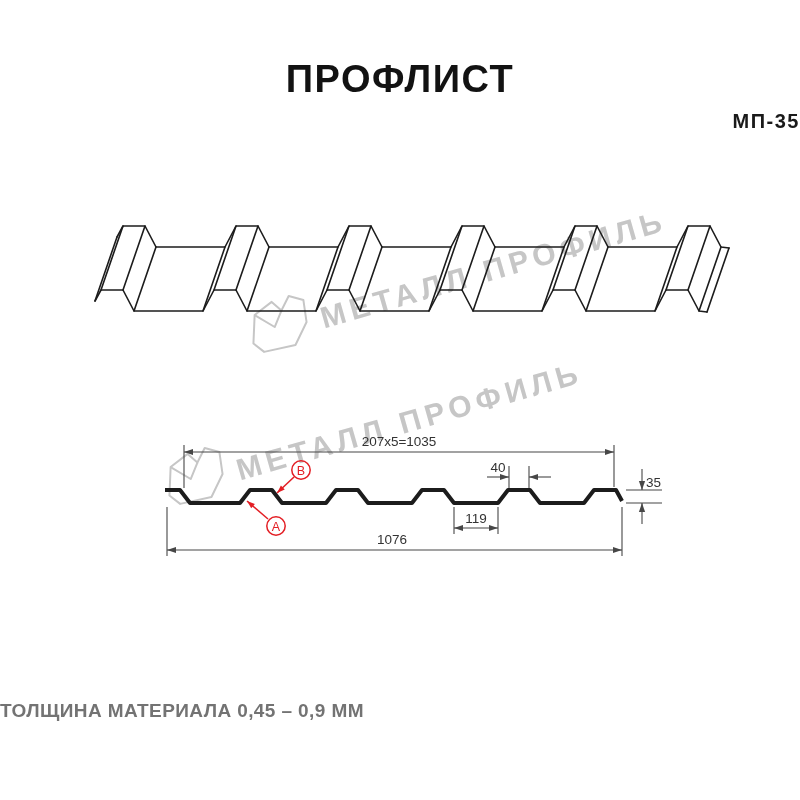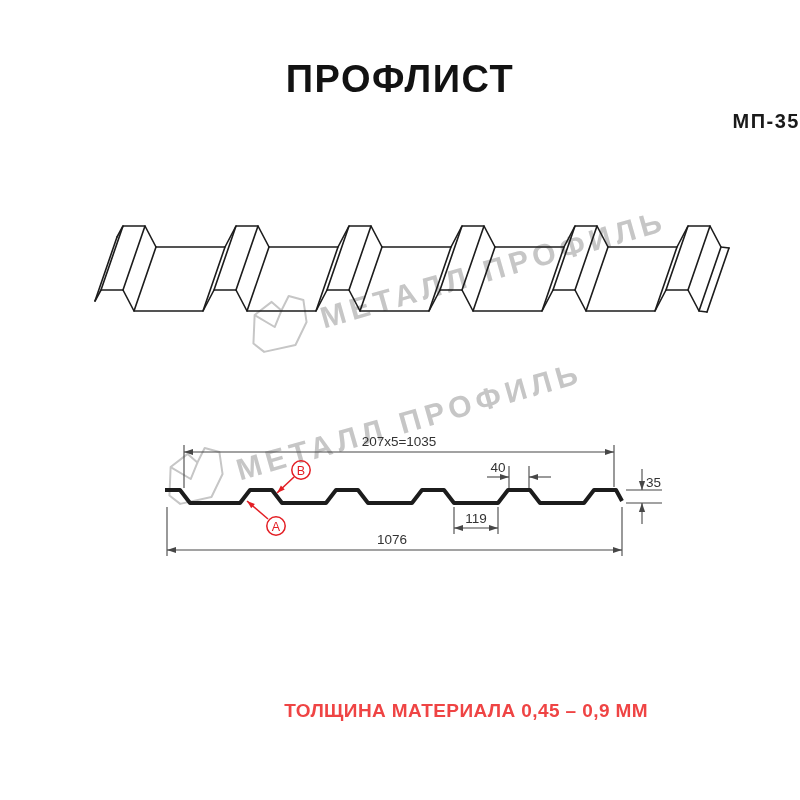--- a/index.html
+++ b/index.html
@@ -2,22 +2,22 @@
 <html><head>
 <meta charset="utf-8">
 <style>
   html,body{margin:0;padding:0;background:#ffffff;}
   .page{position:relative;width:800px;height:800px;background:#fff;overflow:hidden;
         font-family:"Liberation Sans",sans-serif;}
   .title{position:absolute;top:58px;left:0;width:800px;text-align:center;
          font-size:38px;font-weight:800;letter-spacing:1.5px;color:#121212;}
   .subtitle{position:absolute;top:110px;left:0;width:800px;text-align:right;
          font-size:20px;font-weight:600;letter-spacing:1.5px;color:#1a1a1a;}
-  .footer-note{position:absolute;top:700px;left:0;width:648px;text-align:right;
-         font-size:19px;font-weight:700;letter-spacing:0.4px;color:#ef4444;}
+  .footer-note{position:absolute;top:700px;left:0;width:648px;text-align:left;
+         font-size:19px;font-weight:700;letter-spacing:0.4px;color:#737373;}
   .wm{position:absolute;display:flex;align-items:flex-end;gap:10px;
       transform:rotate(-16deg);transform-origin:0 100%;pointer-events:none;}
   .wm-text{font-size:30px;font-weight:700;letter-spacing:5px;color:#c6c6c6;
       white-space:nowrap;line-height:1;padding-bottom:6px;}
   .wm1{left:254px;top:300px;height:60px;}
   .wm2{left:170px;top:452px;height:60px;}
   svg{display:block;}
   .lineart{stroke:#1c1c1c;stroke-width:1.6;fill:none;stroke-linejoin:round;stroke-linecap:round;}
   .thick{stroke:#1c1c1c;stroke-width:4;fill:none;stroke-linejoin:round;}
   .dim{stroke:#474747;stroke-width:1.1;fill:none;}

